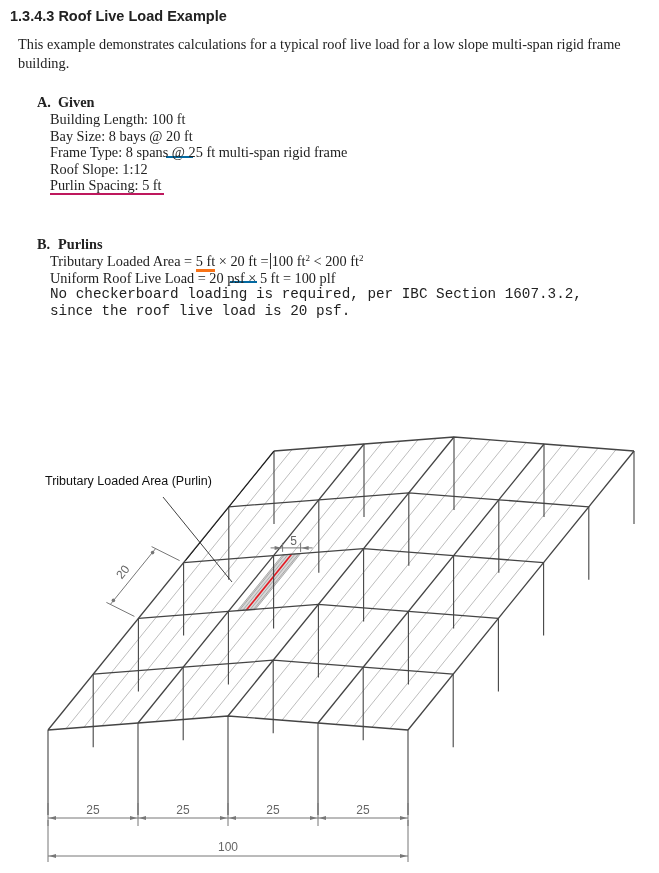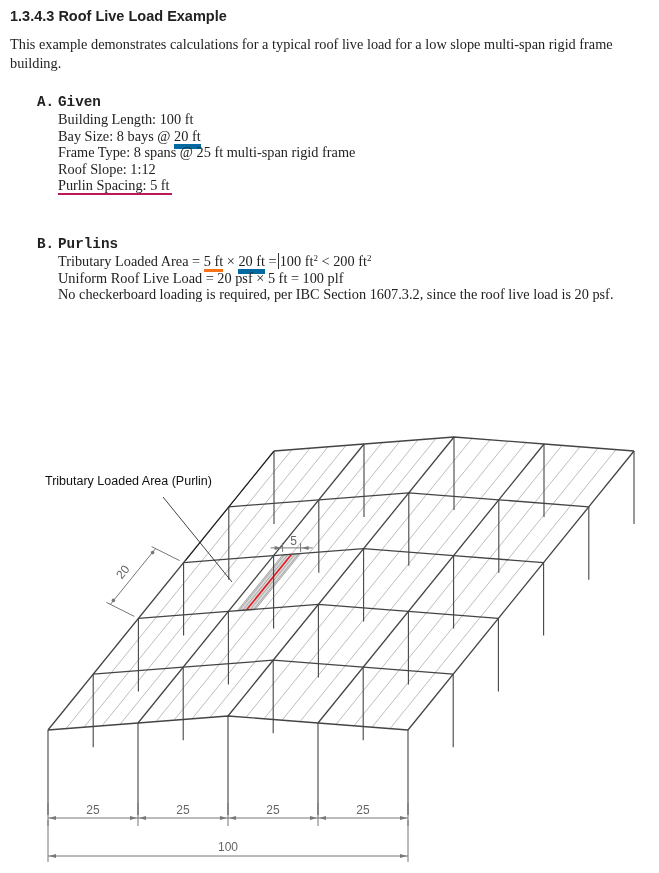--- a/index.html
+++ b/index.html
@@ -3,32 +3,32 @@
 <meta charset="utf-8">
 <style>
   html, body { margin: 0; padding: 0; background: #ffffff; }
   body { width: 659px; height: 873px; position: relative; overflow: hidden; color: #1a1a1a; }
   .heading {
     position: absolute; left: 10px; top: 8px;
     font-family: "Liberation Sans", sans-serif; font-weight: bold; font-size: 14.5px; color: #222;
   }
   .heading .num { }
   .intro {
-    position: absolute; left: 10px; top: 35px; width: 640px;
+    position: absolute; left: 18px; top: 35px; width: 640px;
     font-family: "Liberation Serif", serif; font-size: 14.3px; line-height: 19px; color: #222;
   }
   .section { position: absolute; left: 37px; font-family: "Liberation Serif", serif; font-size: 14.3px; color: #222; }
-  .section .sec-title { font-weight: bold; line-height: 17px; font-family: Liberation Mono, monospace; }
+  .section .sec-title { font-weight: bold; line-height: 17px; }
   .section .sec-letter { display: inline-block; width: 21px; }
-  .section .lines { margin-left: 21px; }
+  .section .lines { margin-left: 13px; }
   .section .line { line-height: 16.6px; white-space: nowrap; }
-  .section .line.wrap { white-space: normal; width: 560px; }
+  .section .line.wrap { white-space: normal; width: 560px; font-family: Liberation Mono, monospace; }
   #sec-a { top: 94px; }
   #sec-b { top: 236px; }
-  .ul-orange { border-bottom: 5px solid #0369a1; padding-bottom: 0px; }
+  .ul-orange { border-bottom: 2px solid #0369a1; padding-bottom: 12px; }
   .ul-red { border-bottom: 3px solid #f97316; }
   .ul-red-full { border-bottom: 2px solid #be185d; padding-right: 2px; }
   .cursor { display: inline-block; width: 1px; height: 16px; background: #333; vertical-align: -3px; margin: 0 1px; }
   sup { font-size: 9px; vertical-align: 5px; line-height: 0; }
   #diagram { position: absolute; left: 0; top: 400px; }
   .svg-text { font-family: "Liberation Sans", sans-serif; }
 </style>
 </head>
 <body>
 

